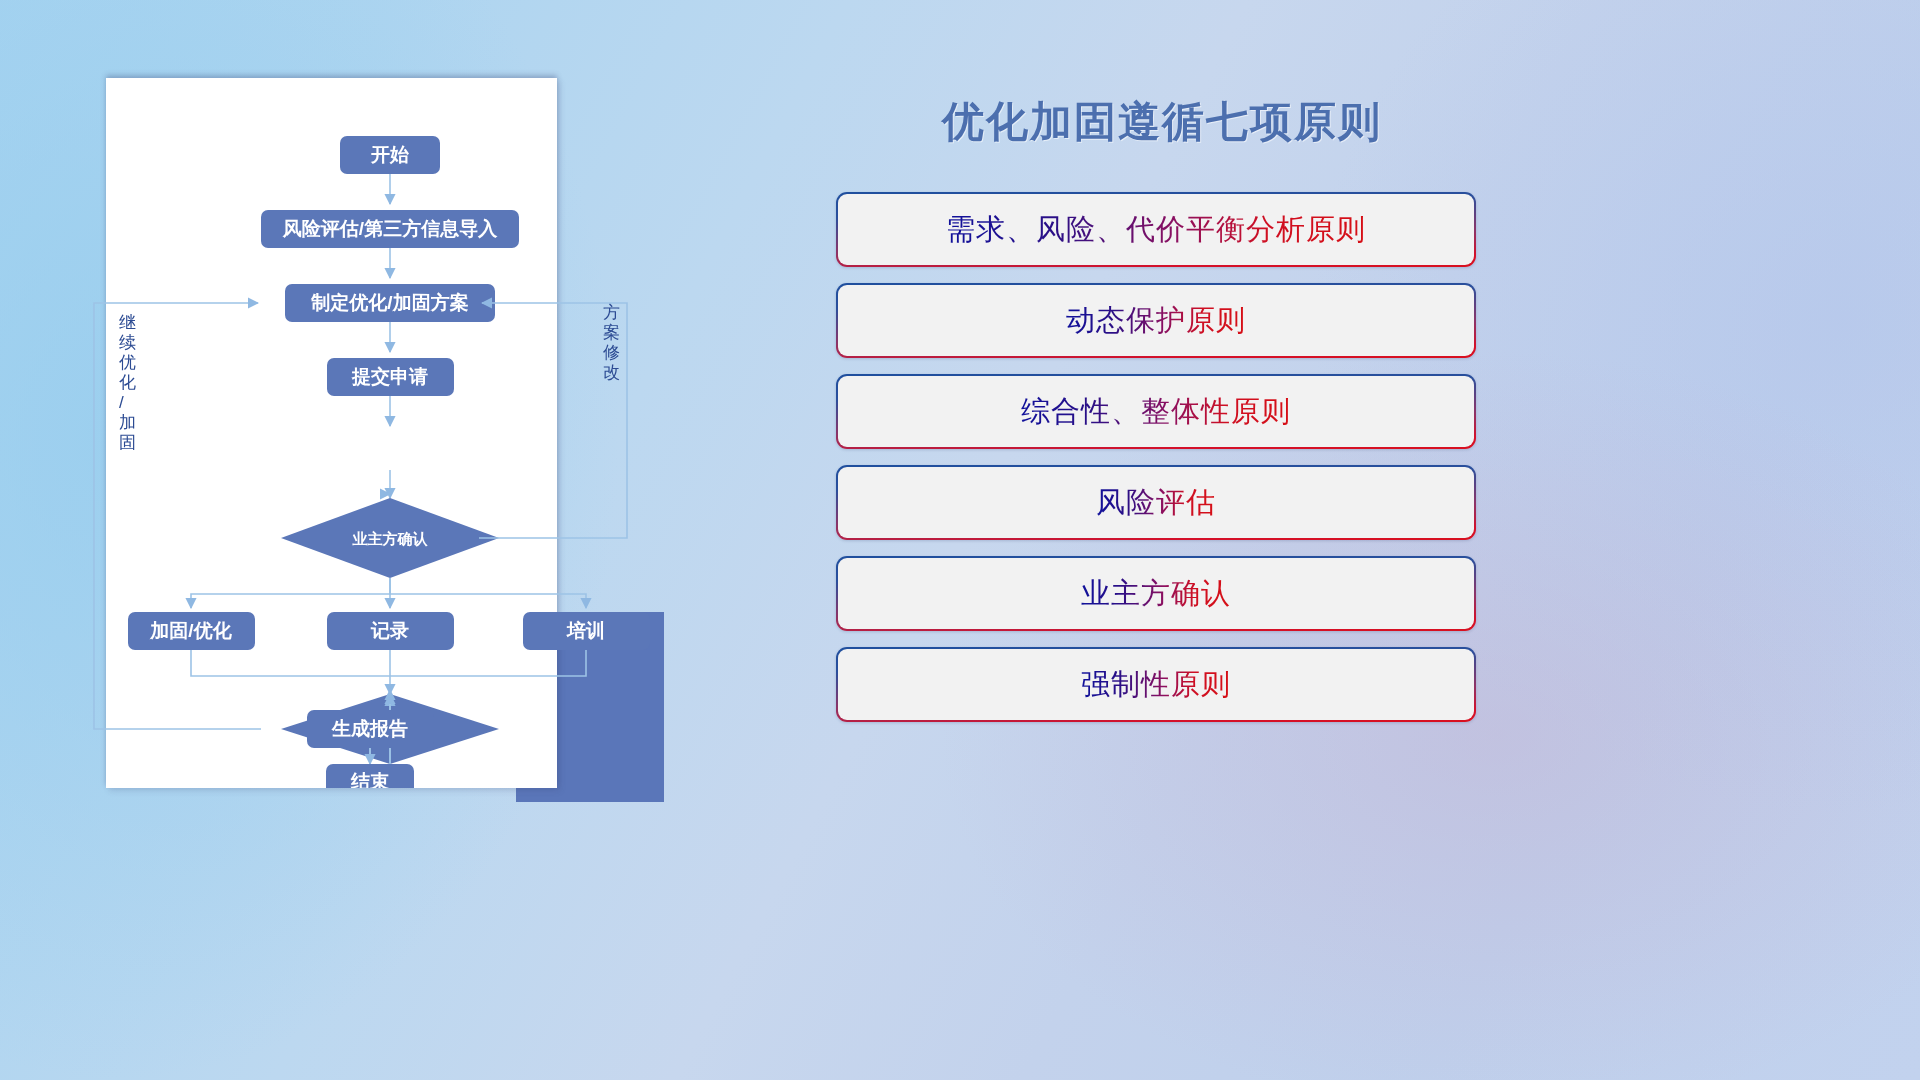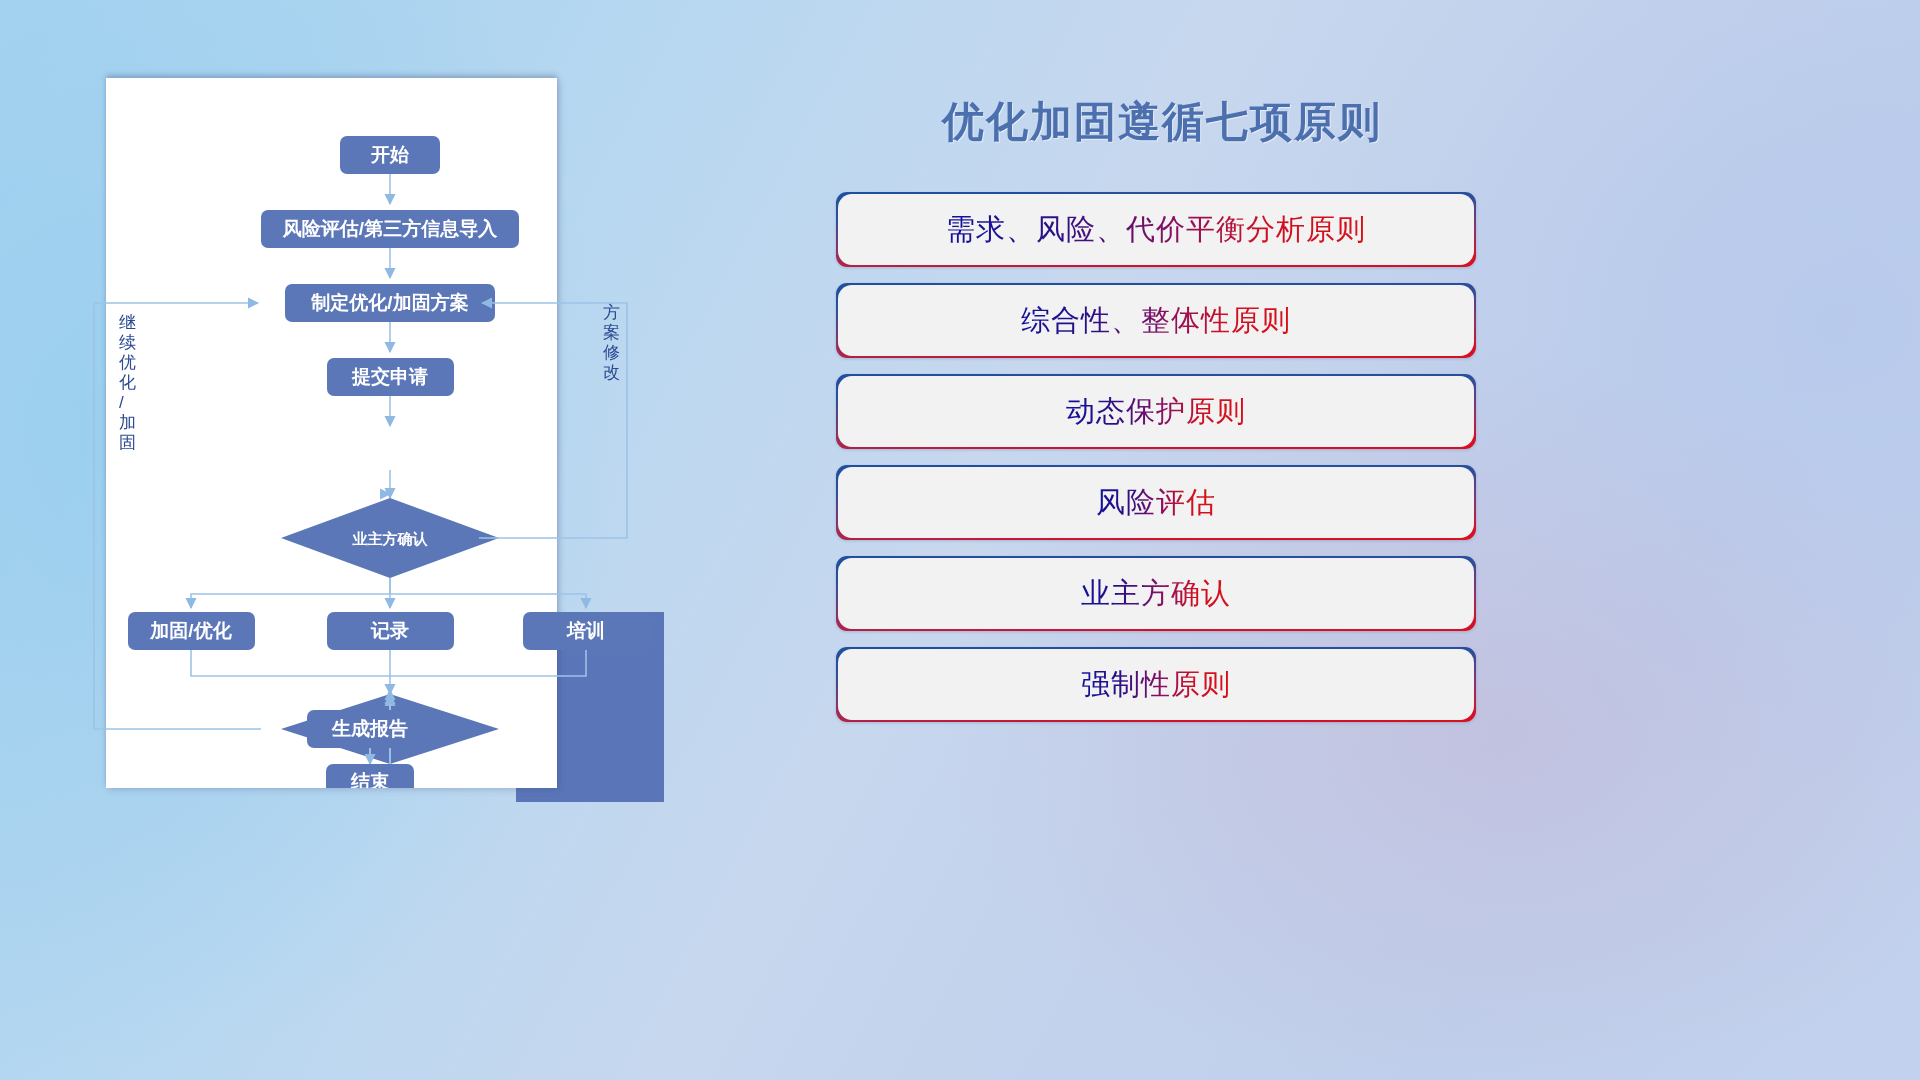--- a/index.html
+++ b/index.html
@@ -102,21 +102,21 @@
     margin-bottom: 16px;
     border-radius: 11px;
     padding: 2px;
     background: linear-gradient(178deg, #1f4f9e 0%, #2a4f9c 26%, #8c3468 62%, #d4102a 88%, #d8101f 100%);
     box-shadow: 0 1px 3px rgba(40,60,110,0.20);
   }
 
   .principle-inner {
     width: 100%;
     height: 100%;
-    border-radius: 14px;
+    border-radius: 9px;
     background: #f2f2f2;
     display: flex;
     align-items: center;
     justify-content: center;
   }
 
   .principle-text {
     font-size: 29px;
     font-weight: normal;
     letter-spacing: 1px;
@@ -299,27 +299,27 @@
     <div id="principle-list">
 
       <div class="principle-card">
         <div class="principle-inner">
           <span class="principle-text">需求、风险、代价平衡分析原则</span>
         </div>
       </div>
 
       <div class="principle-card">
         <div class="principle-inner">
+          <span class="principle-text">动态保护原则</span>
+        </div>
+      </div>
+
+      <div class="principle-card">
+        <div class="principle-inner">
           <span class="principle-text">综合性、整体性原则</span>
-        </div>
-      </div>
-
-      <div class="principle-card">
-        <div class="principle-inner">
-          <span class="principle-text">动态保护原则</span>
         </div>
       </div>
 
 
       <div class="principle-card">
         <div class="principle-inner">
           <span class="principle-text">风险评估</span>
         </div>
       </div>
 

